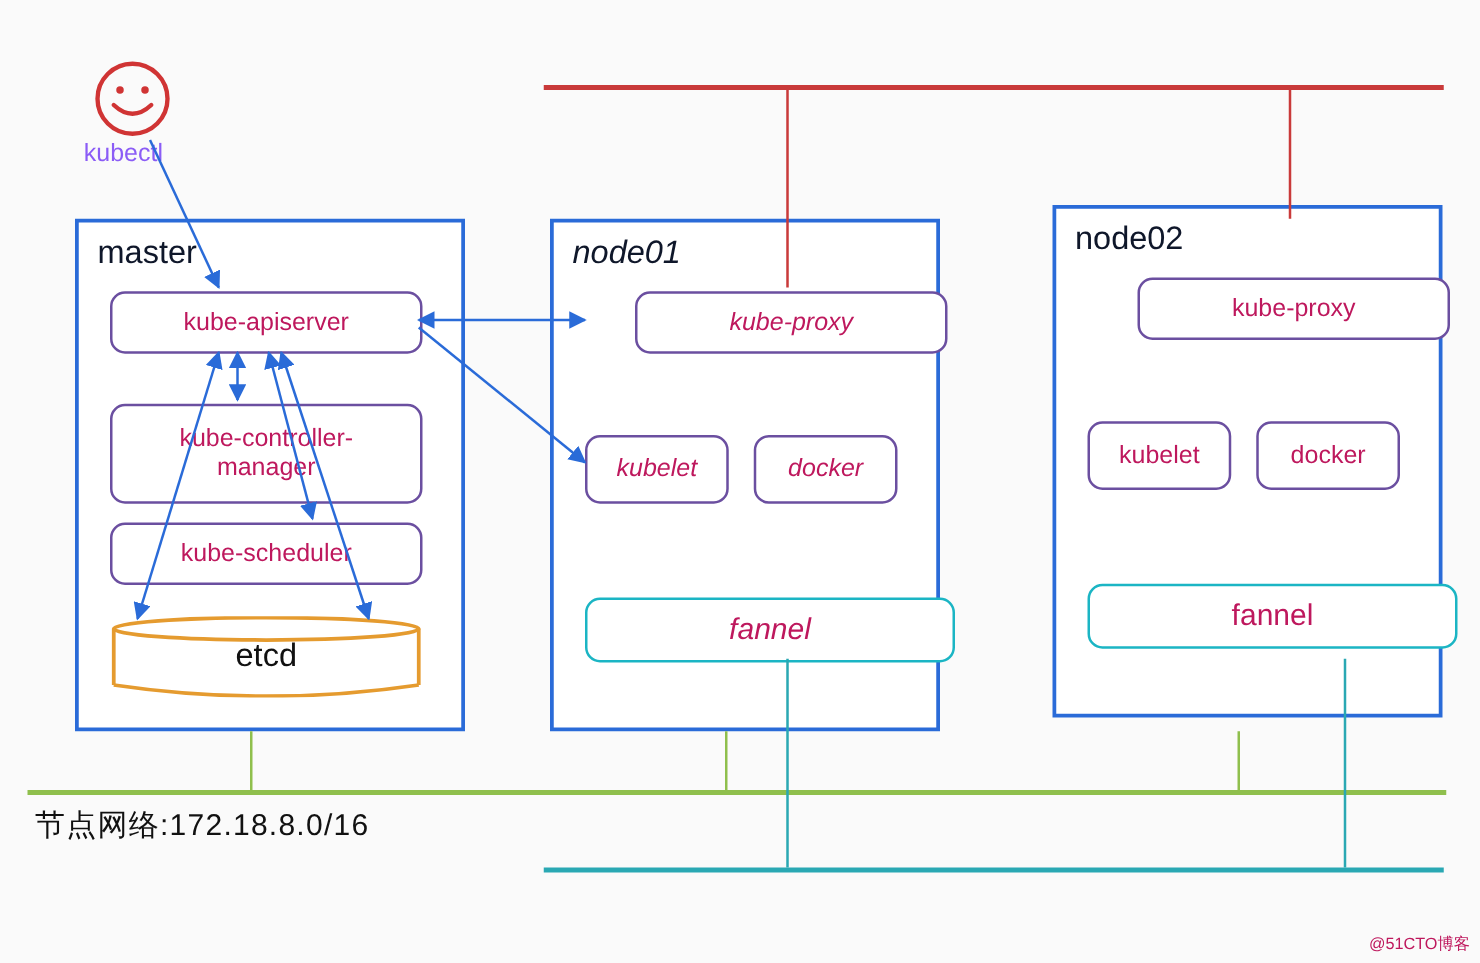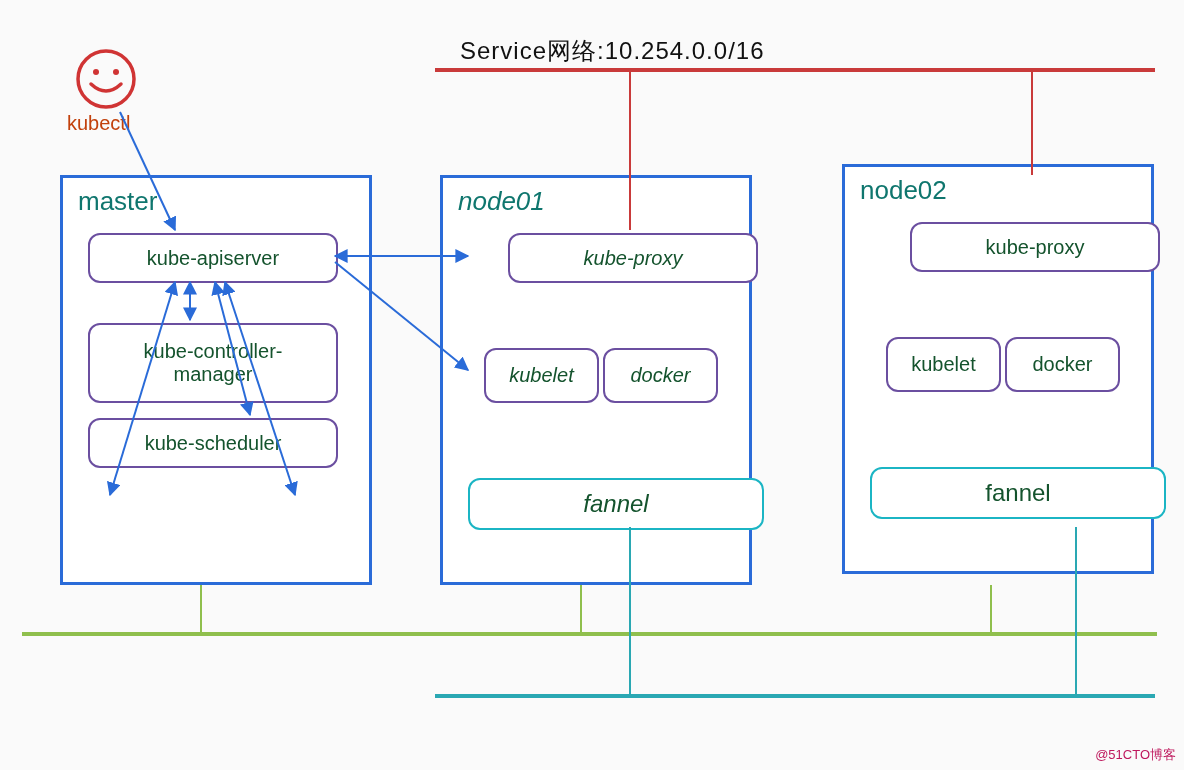--- a/index.html
+++ b/index.html
@@ -17,50 +17,50 @@
   }
   .smiley {
     position: absolute;
     left: 75px; top: 48px;
     width: 62px; height: 62px;
   }
   .smiley-label {
     position: absolute;
     left: 67px; top: 112px;
     font-size: 20px;
-    color: #c2410c;
+    color: #8b5cf6;
   }
 
   .cluster {
     position: absolute;
     border: 3.5px solid #2a6bd8;
     background: rgba(255,255,255,.9);
   }
   .cluster-title {
     position: absolute;
     left: 15px; top: 8px;
     font-size: 26px;
-    color: #0f766e;
+    color: #0f172a;
   }
 
   #master { left: 60px;  top: 175px; width: 312px; height: 410px; }
   #node01 { left: 440px; top: 175px; width: 312px; height: 410px; font-style: italic; }
   #node02 { left: 842px; top: 164px; width: 312px; height: 410px; }
 
   .comp {
     position: absolute;
     border: 2.5px solid #6b4fa0;
     border-radius: 12px;
     background: #fff;
     display: flex;
     align-items: center;
     justify-content: center;
     text-align: center;
     font-size: 20px;
-    color: #14532d;
+    color: #be185d;
     line-height: 1.15;
   }
   .comp.cyan { border-color: #1bb5c4; }
 
   
   #apiserver        { left: 25px; top: 55px;  width: 250px; height: 50px; }
   #controller       { left: 25px; top: 145px; width: 250px; height: 80px; }
   #scheduler        { left: 25px; top: 240px; width: 250px; height: 50px; }
   .etcd {
     position: absolute;
@@ -71,21 +71,21 @@
     position: absolute;
     left: 0; right: 0; top: 16px;
     text-align: center;
     font-size: 26px;
     font-weight: 500;
     color: #111;
   }
 
   
   .kproxy   { left: 25px; top: 55px;  width: 250px; height: 50px; margin-left: 40px; }
-  .kubelet  { left: 25px; top: 170px; width: 115px; height: 55px; margin-left: 16px; }
+  .kubelet  { left: 25px; top: 170px; width: 115px; height: 55px; }
   .docker   { left: 160px; top: 170px; width: 115px; height: 55px; }
   .fannel   { left: 25px; top: 300px; width: 296px; height: 52px; font-size: 24px; }
 
   
   .bar {
     position: absolute;
     height: 4px;
   }
   .bar-red   { background: #c93a3a; }
   .bar-green { background: #8fbf4d; }
@@ -117,54 +117,63 @@
     font-size: 13px;
     color: #be185d;
   }
 </style>
 </head>
 <body>
 
 <div class="stage">
 
   <div id="svc-bar" class="bar bar-red"></div>
-  <div id="svc-label" class="net-label">Service网络:10.254.0.0/16</div>
 
   <svg class="smiley" viewBox="0 0 62 62">
     <circle cx="31" cy="31" r="28" fill="none" stroke="#d03434" stroke-width="3.5"></circle>
     <circle cx="21" cy="24" r="3" fill="#d03434"></circle>
     <circle cx="41" cy="24" r="3" fill="#d03434"></circle>
     <path d="M16 36 Q31 50 46 36" fill="none" stroke="#d03434" stroke-width="3.5" stroke-linecap="round"></path>
   </svg>
   <div class="smiley-label">kubectl</div>
 
   <div id="master" class="cluster">
     <div class="cluster-title">master</div>
     <div id="apiserver" class="comp">kube-apiserver</div>
     <div id="controller" class="comp">kube-controller-<br>manager</div>
     <div id="scheduler" class="comp">kube-scheduler</div>
+    <div class="etcd">
+      <svg viewBox="0 0 250 65" width="250" height="65">
+        <ellipse cx="125" cy="10" rx="122" ry="9" fill="#fff" stroke="#e59b2f" stroke-width="3"></ellipse>
+        <path d="M3 10 L3 55" fill="none" stroke="#e59b2f" stroke-width="3"></path>
+        <path d="M247 10 L247 55" fill="none" stroke="#e59b2f" stroke-width="3"></path>
+        <path d="M3 55 Q125 73 247 55" fill="none" stroke="#e59b2f" stroke-width="3"></path>
+      </svg>
+      <div class="etcd-label">etcd</div>
+    </div>
   </div>
 
   <div id="node01" class="cluster">
     <div class="cluster-title">node01</div>
     <div class="comp kproxy">kube-proxy</div>
     <div class="comp kubelet">kubelet</div>
     <div class="comp docker">docker</div>
     <div class="comp cyan fannel">fannel</div>
   </div>
 
   <div id="node02" class="cluster">
     <div class="cluster-title">node02</div>
     <div class="comp kproxy">kube-proxy</div>
     <div class="comp kubelet">kubelet</div>
     <div class="comp docker">docker</div>
     <div class="comp cyan fannel">fannel</div>
   </div>
 
   <div id="node-bar" class="bar bar-green"></div>
+  <div id="node-label" class="net-label">节点网络:172.18.8.0/16</div>
 
   <div id="pod-bar" class="bar bar-teal"></div>
 
   <div class="vline green-line" style="left:200px; top:585px; height:47px;"></div>
   <div class="vline green-line" style="left:580px; top:585px; height:47px;"></div>
   <div class="vline green-line" style="left:990px; top:585px; height:47px;"></div>
 
   <div class="vline red-line" style="left:629px; top:72px; height:158px;"></div>
   <div class="vline red-line" style="left:1031px; top:72px; height:103px;"></div>
 

